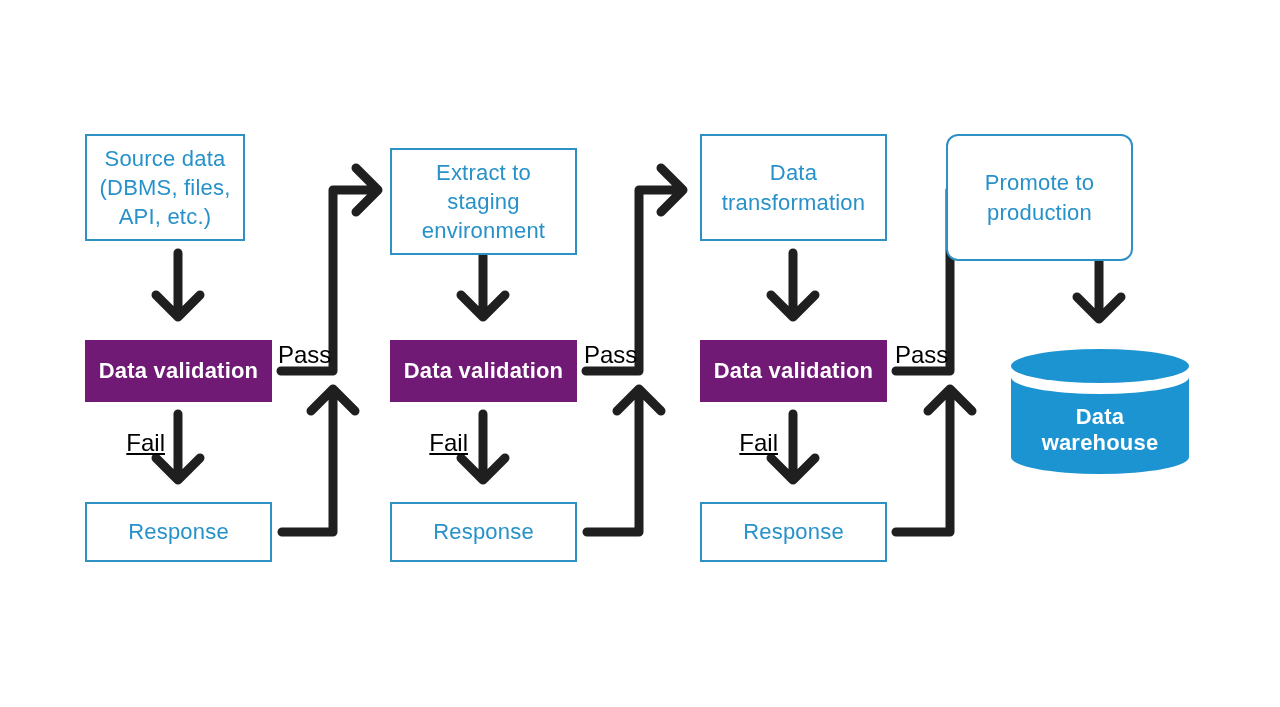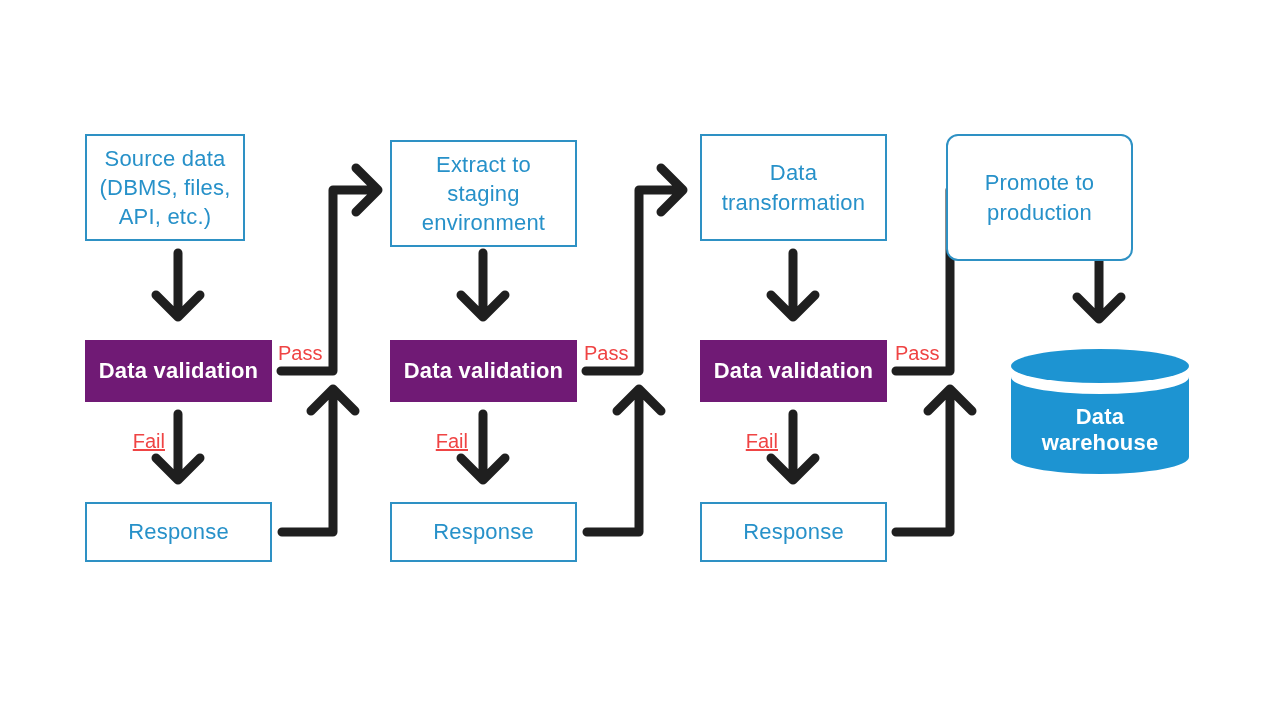--- a/index.html
+++ b/index.html
@@ -40,22 +40,22 @@
     color: #2791c9;
   }
   .box-filled {
     background: #701a75;
     color: #ffffff;
     font-weight: 700;
     white-space: nowrap;
   }
   .flow-label {
     position: absolute;
-    font-size: 20px;
-    color: #ef4444;
+    font-size: 24px;
+    color: #000000;
     line-height: 1;
   }
   .flow-label.fail {
     text-align: right;
     text-decoration: underline;
   }
   .warehouse-label {
     position: absolute;
     text-align: center;
     white-space: pre-line;
@@ -108,21 +108,21 @@
   </svg>
 
   <div class="box box-outline" style="left:85px; top:134px; width:160px; height:107px;">Source data
 (DBMS, files,
 API, etc.)</div>
   <div class="box box-filled" style="left:85px; top:340px; width:187px; height:62px;">Data validation</div>
   <div class="flow-label" style="left:278px; top:343px; width:56px;">Pass</div>
   <div class="flow-label fail" style="left:105px; top:431px; width:60px;">Fail</div>
   <div class="box box-outline" style="left:85px; top:502px; width:187px; height:60px;">Response</div>
 
-  <div class="box box-outline" style="left:390px; top:140px; width:187px; height:107px;">Extract to
+  <div class="box box-outline" style="left:390px; top:148px; width:187px; height:107px;">Extract to
 staging
 environment</div>
   <div class="box box-filled" style="left:390px; top:340px; width:187px; height:62px;">Data validation</div>
   <div class="flow-label" style="left:584px; top:343px; width:56px;">Pass</div>
   <div class="flow-label fail" style="left:408px; top:431px; width:60px;">Fail</div>
   <div class="box box-outline" style="left:390px; top:502px; width:187px; height:60px;">Response</div>
 
   <div class="box box-outline" style="left:700px; top:134px; width:187px; height:107px;">Data
 transformation</div>
   <div class="box box-filled" style="left:700px; top:340px; width:187px; height:62px;">Data validation</div>

